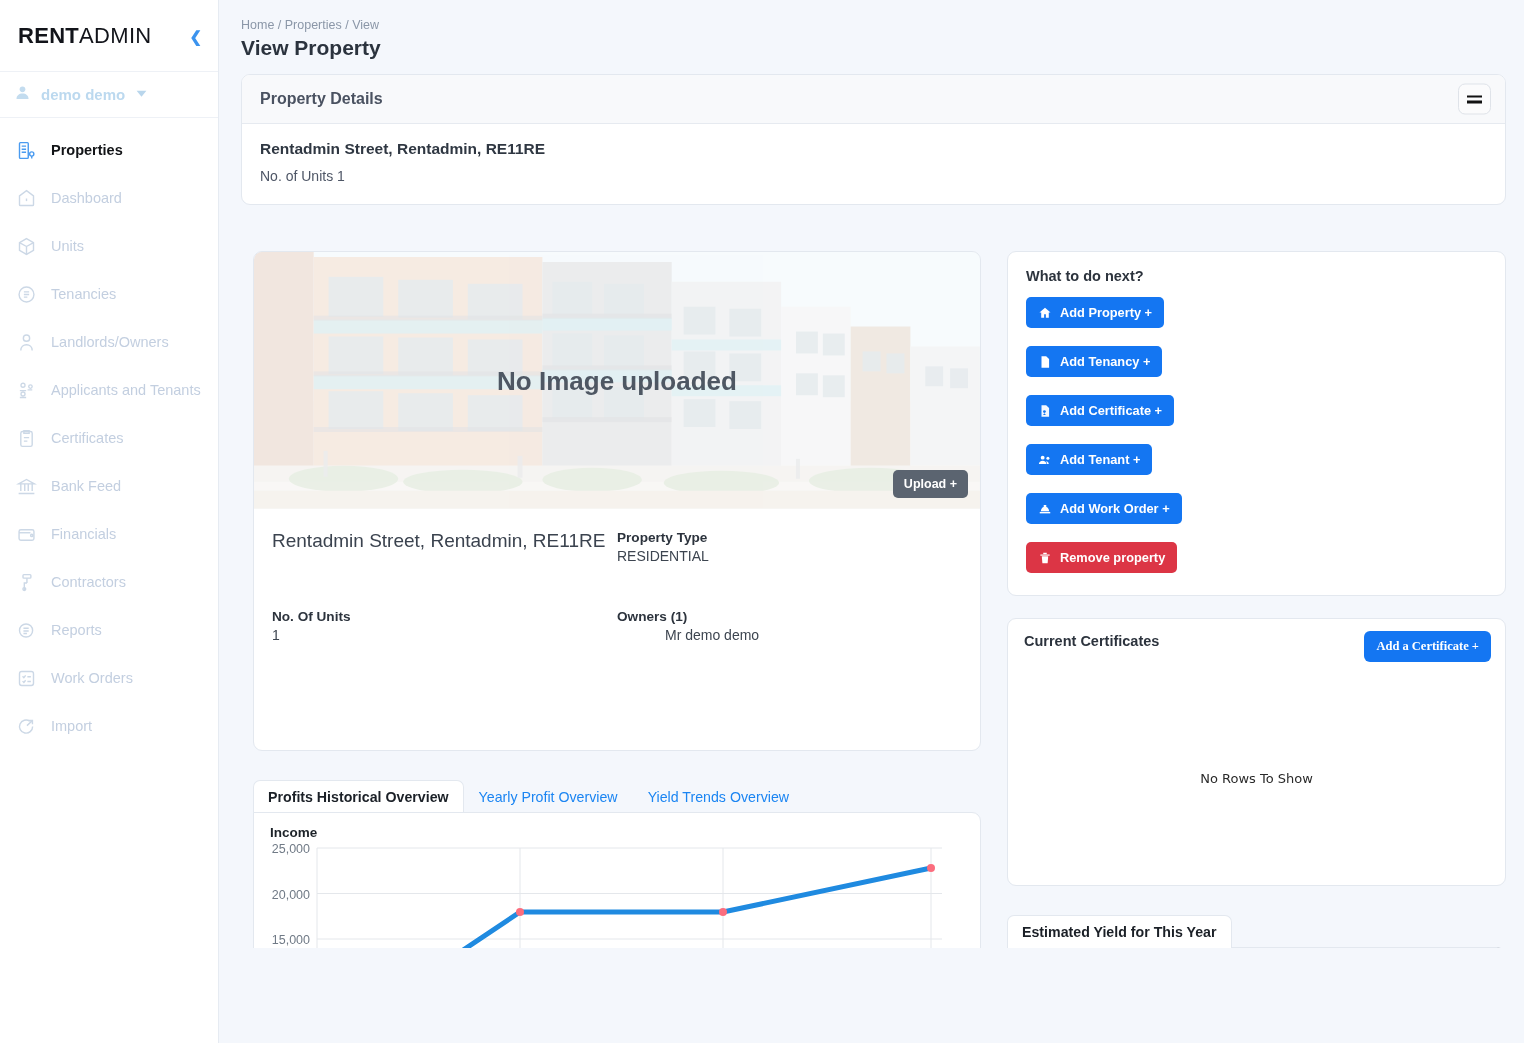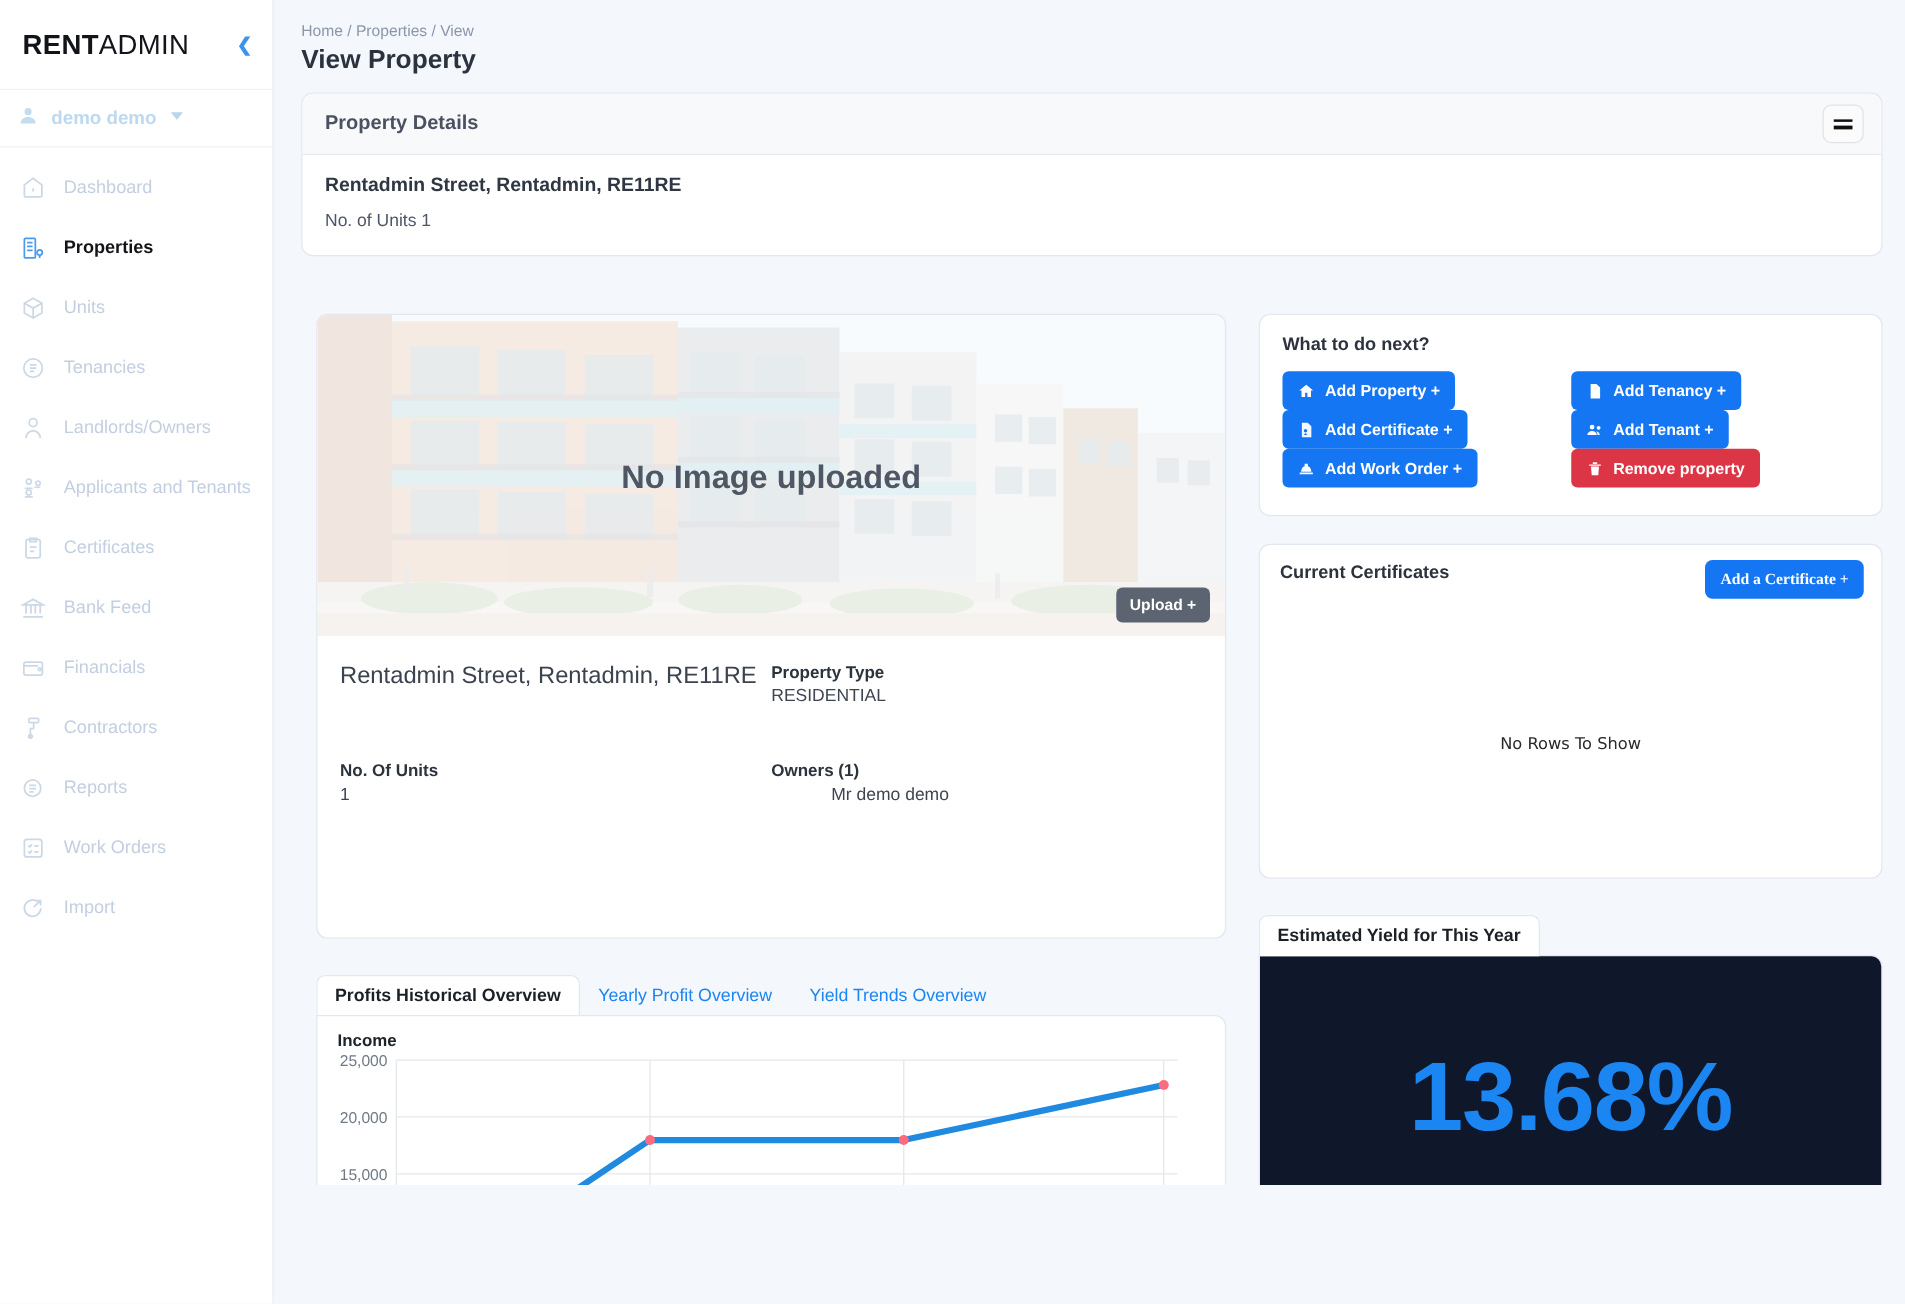--- a/index.html
+++ b/index.html
@@ -102,21 +102,21 @@
   .pi-col { width: 50%; }
   .pi-addr { font-size: 19px; color: #3b434f; font-weight: 400; }
   .pi-lbl { font-size: 13.6px; font-weight: 700; color: #2c333d; }
   .pi-val { font-size: 14px; color: #3d4550; margin-top: 3px; }
   .pi-row2 { padding: 45px 18px 0 18px; display: flex; }
   .owner-val { font-size: 14px; color: #3d4550; margin-top: 3px; padding-left: 48px; }
 
   
   .wtd { padding: 16px 18px 22px 18px; margin-bottom: 22px; }
   .wtd h3 { font-size: 14.5px; font-weight: 700; color: #2c333d; margin-bottom: 13px; }
-  .wtd-grid { display: grid; grid-template-columns: 1fr 1fr; }
+  .wtd-grid { display: grid; grid-template-columns: 1fr; row-gap: 18px; }
   .btn {
     display: inline-flex; align-items: center; gap: 8px;
     font-size: 12.8px; font-weight: 700; color: #fff;
     border: none; border-radius: 5px; padding: 8px 12px; cursor: pointer;
     width: fit-content;
   }
   .btn.blue { background: #1476f2; }
   .btn.red  { background: #dc3545; }
   .btn svg { width: 14px; height: 14px; fill: #fff; display: block; }
 
@@ -185,39 +185,39 @@
       </span>
       <span class="uname">demo demo</span>
       <span>
         <svg width="13" height="13" viewBox="0 0 24 24" fill="#b9d6ec">
             <path d="M3 7h18l-9 11z"></path>
           </svg>
       </span>
     </div>
 
     <nav class="nav">
-      <div class="nav-item">
-        <span class="nav-ico">
-            <svg viewBox="0 0 24 24" fill="none" stroke="#ccd8e6" stroke-width="1.6">
-              <path d="M12 3l8 6v10a1 1 0 01-1 1H5a1 1 0 01-1-1V9z"></path>
-              <path d="M12 12v3"></path>
-            </svg>
-          </span>
-        <span>Dashboard</span>
-      </div>
       <div class="nav-item active">
         <span class="nav-ico">
             <svg viewBox="0 0 24 24" fill="none" stroke="#4a9bf0" stroke-width="1.6">
               <rect x="4" y="3" width="10" height="18" rx="1"></rect>
               <path d="M6.5 7h5M6.5 10.5h5M6.5 14h5"></path>
               <circle cx="18" cy="16" r="2.4"></circle>
               <path d="M18 18.4V21"></path>
             </svg>
           </span>
         <span>Properties</span>
+      </div>
+      <div class="nav-item">
+        <span class="nav-ico">
+            <svg viewBox="0 0 24 24" fill="none" stroke="#ccd8e6" stroke-width="1.6">
+              <path d="M12 3l8 6v10a1 1 0 01-1 1H5a1 1 0 01-1-1V9z"></path>
+              <path d="M12 12v3"></path>
+            </svg>
+          </span>
+        <span>Dashboard</span>
       </div>
       <div class="nav-item">
         <span class="nav-ico">
             <svg viewBox="0 0 24 24" fill="none" stroke="#ccd8e6" stroke-width="1.6">
               <path d="M12 3l8 4.5v9L12 21l-8-4.5v-9z"></path>
               <path d="M12 12l8-4.5M12 12v9M12 12L4 7.5"></path>
             </svg>
           </span>
         <span>Units</span>
       </div>

